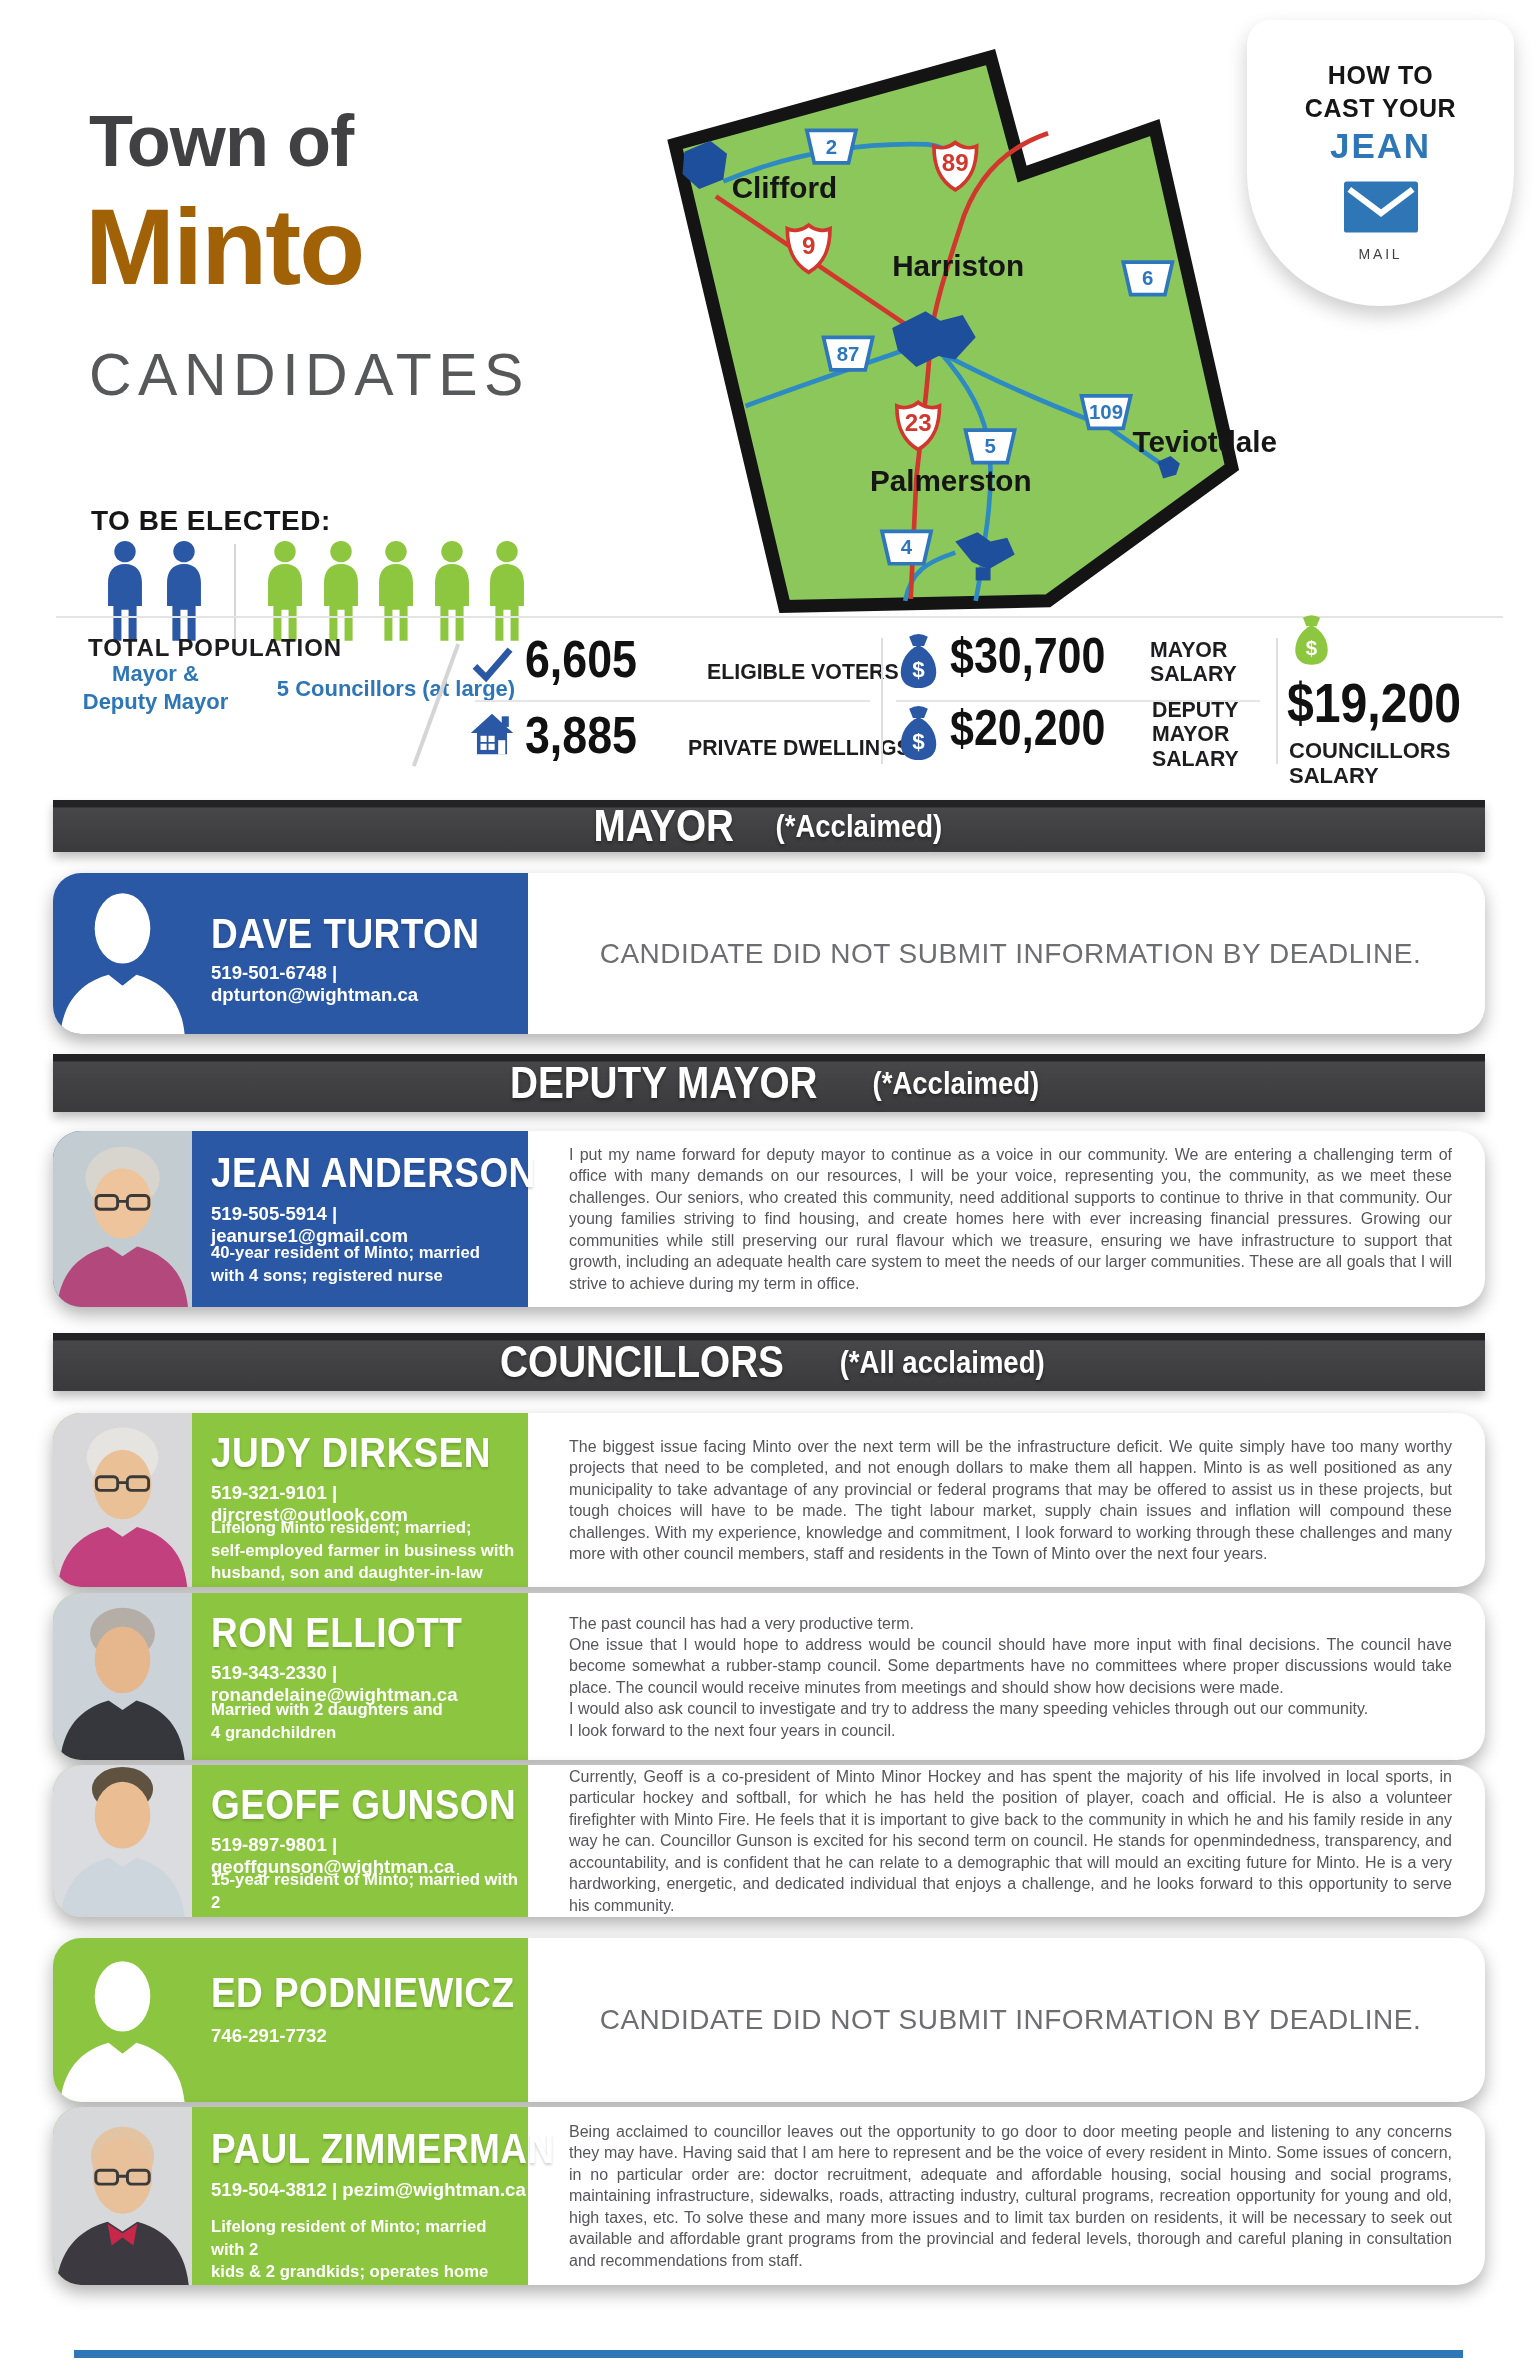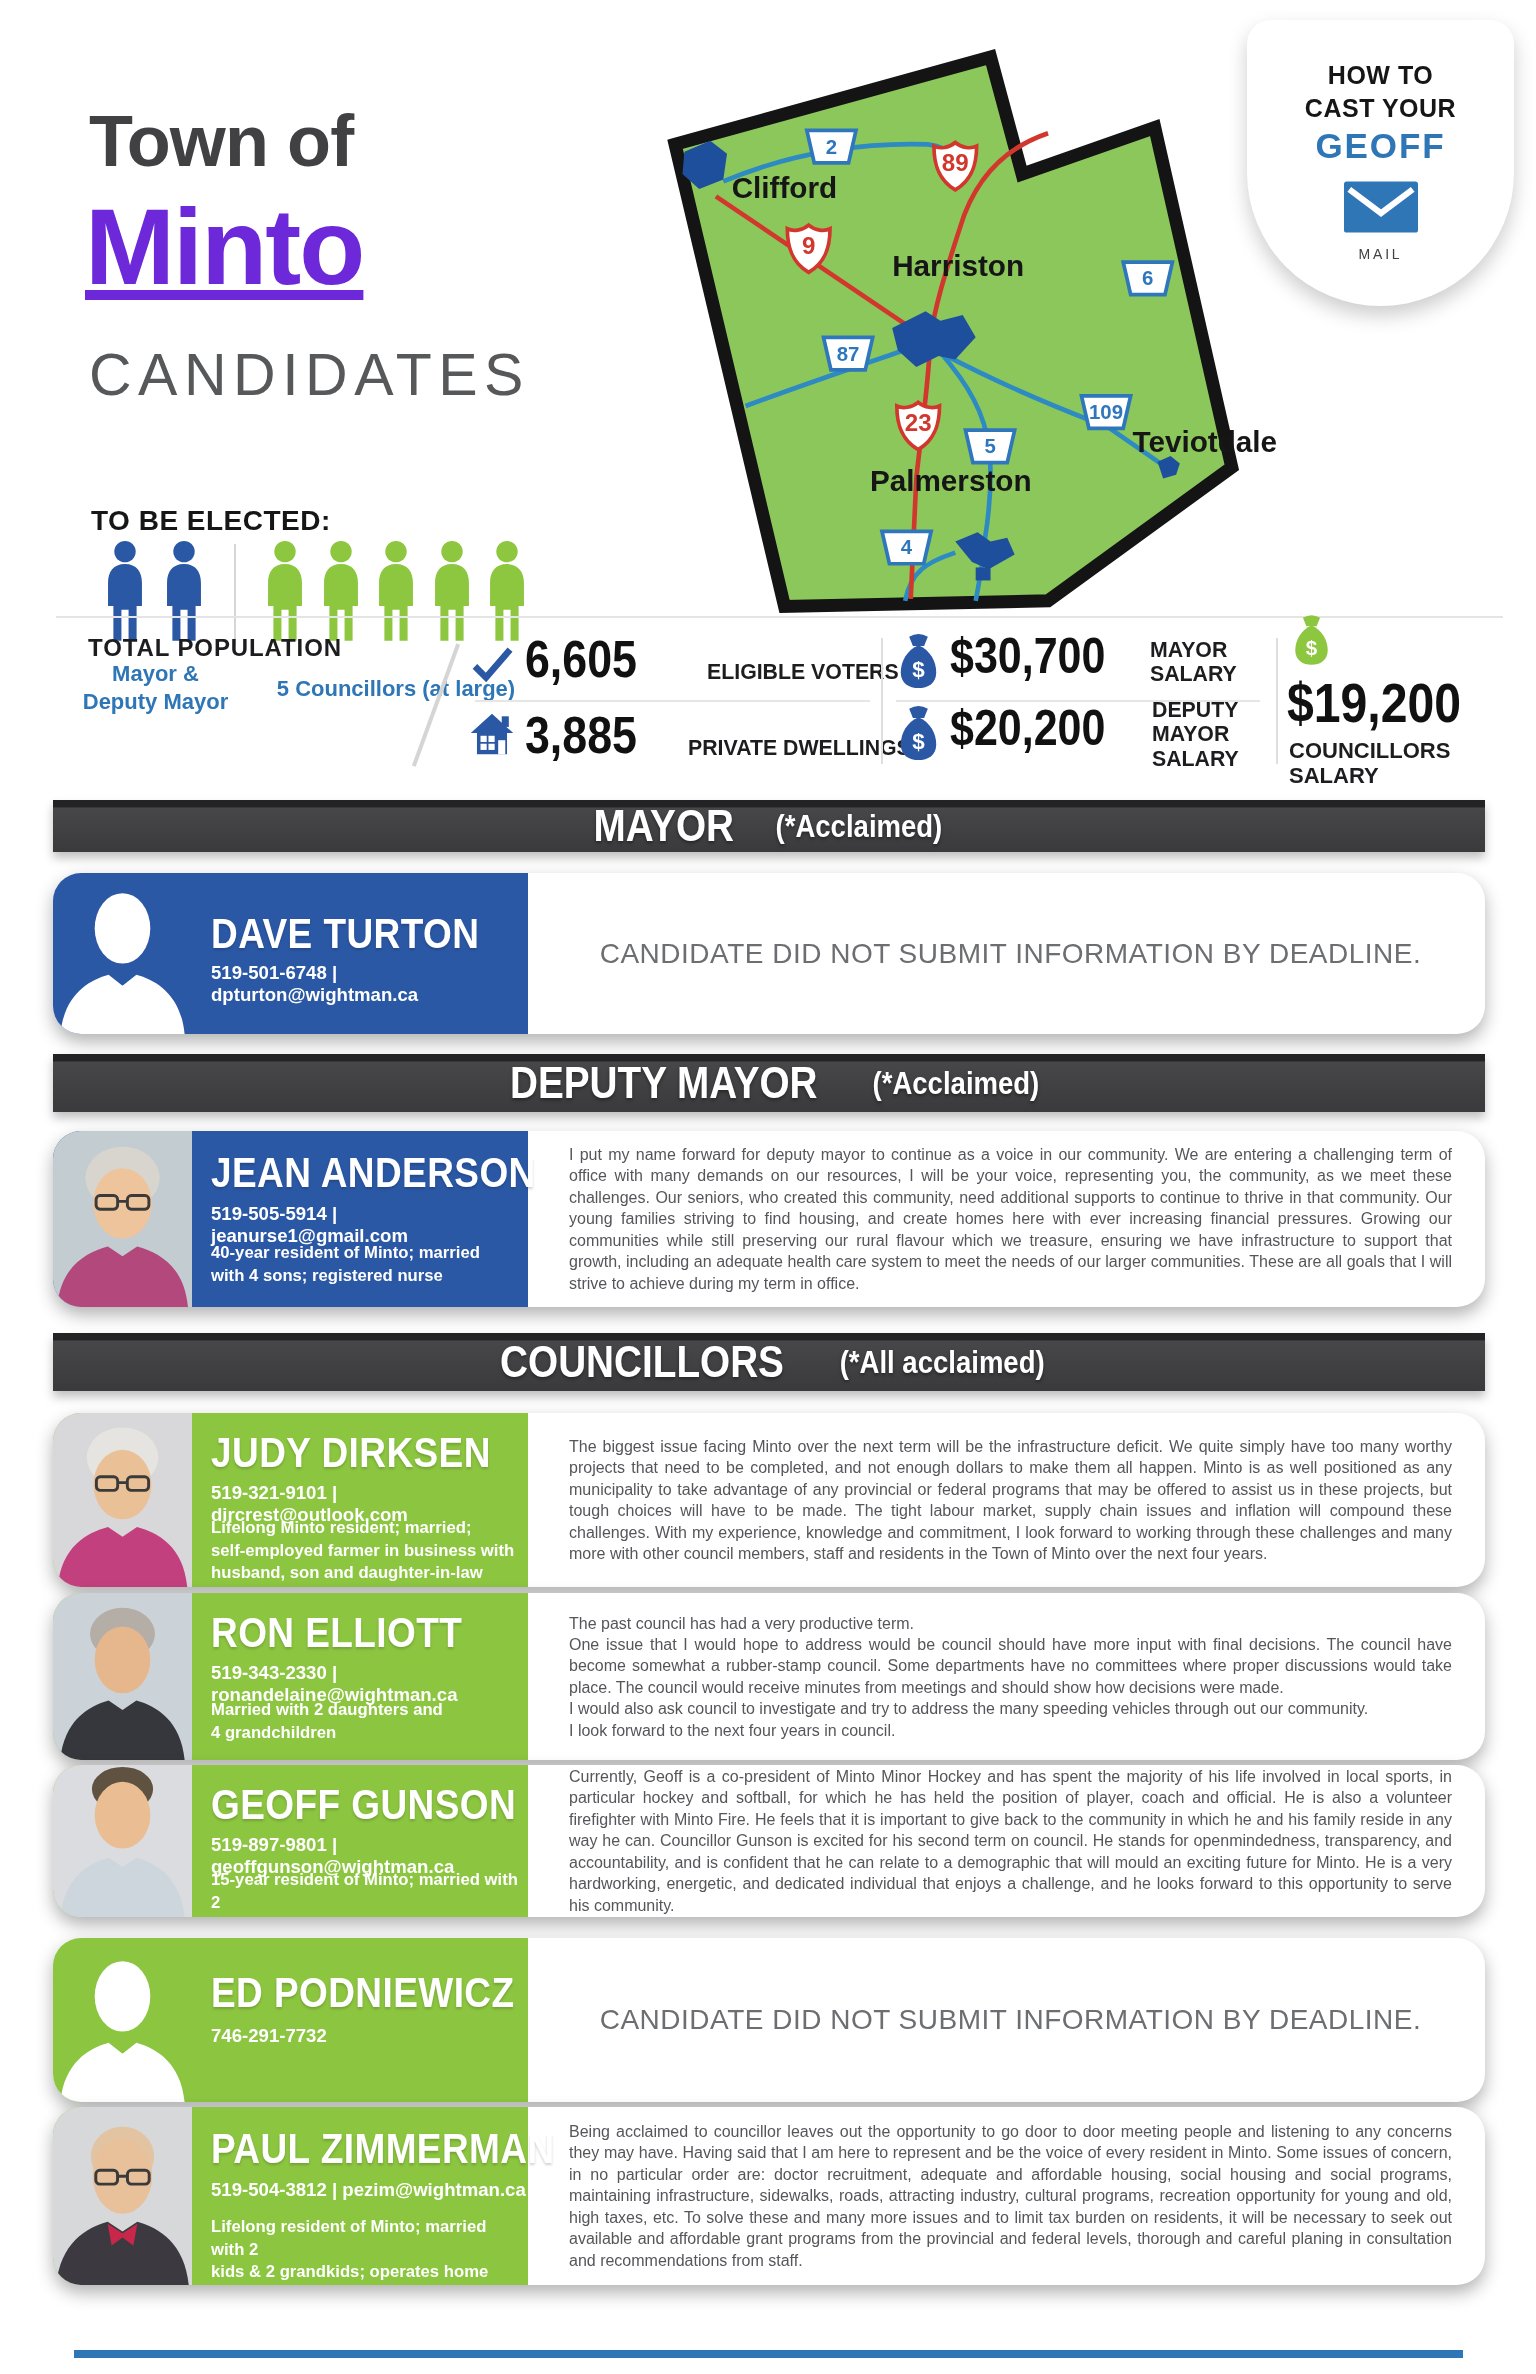--- a/index.html
+++ b/index.html
@@ -4,21 +4,21 @@
 <style>
   html,body{margin:0;padding:0;background:#fff;}
   .page{position:relative;width:1536px;height:2375px;background:#ffffff;overflow:hidden;
         font-family:"Liberation Sans","DejaVu Sans",sans-serif;color:#231f20;}
   .abs{position:absolute;}
   .cd{display:inline-block;transform:scaleX(.86);transform-origin:0 60%;white-space:nowrap;}
   .cdc{display:inline-block;transform:scaleX(.86);transform-origin:50% 60%;white-space:nowrap;}
 
   
   .title-top{left:89px;top:100px;font-size:72px;font-weight:bold;color:#414042;letter-spacing:-0.9px;}
-  .title-main{left:85px;top:184px;font-size:108px;font-weight:bold;color:#6d28d9;letter-spacing:-1.9px;text-decoration:underline;}
+  .title-main{left:85px;top:184px;font-size:108px;font-weight:bold;color:#a16207;letter-spacing:-1.9px;}
   .title-sub{left:89px;top:341px;font-size:59px;font-weight:400;color:#57585a;letter-spacing:6.5px;}
   .elected-heading{left:91px;top:505px;font-size:28px;font-weight:bold;color:#161616;letter-spacing:0.5px;}
   .fig{width:50px;height:104px;}
   .fig.blue svg{fill:#2b58a5;} .fig.green svg{fill:#8dc63f;}
   .fig-divider{left:234px;top:544px;width:1.9px;height:102px;background:#d6d6d6;}
   .grp-label{font-size:22px;font-weight:600;color:#2e76b5;text-align:center;line-height:1.25;white-space:pre-line;}
 
   
   .map-svg{left:649px;top:33px;overflow:visible;}
   .map-town-label{font-size:32px;font-weight:bold;fill:#161616;}
@@ -195,21 +195,21 @@
       <g transform="translate(264,395)">
           <path d="M26,3 C33,9 43,10 49,7 C49,25 45,43 26,54 C7,43 3,25 3,7 C9,10 19,9 26,3 Z" fill="#fff" stroke="#d2372e" stroke-width="4"></path>
           <text class="shield-red-num" x="26" y="34">23</text>
         </g>
     </g>
   </svg>
 
   <div class="abs vote-badge">
     <div class="vb-line">HOW TO</div>
     <div class="vb-line">CAST YOUR</div>
-    <div class="vb-vote">GEOFF</div>
+    <div class="vb-vote">JEAN</div>
     <div style="margin-top:15px;">
       <svg width="74" height="52" viewBox="0 0 84 58">
           <rect width="84" height="58" rx="3" fill="#2e76b5"></rect>
           <polyline points="6,9 42,36 78,9" fill="none" stroke="#fff" stroke-width="7"></polyline>
         </svg>
     </div>
     <div class="vb-mail-label">MAIL</div>
   </div>
 
   <div class="abs stats-toprule"></div>

